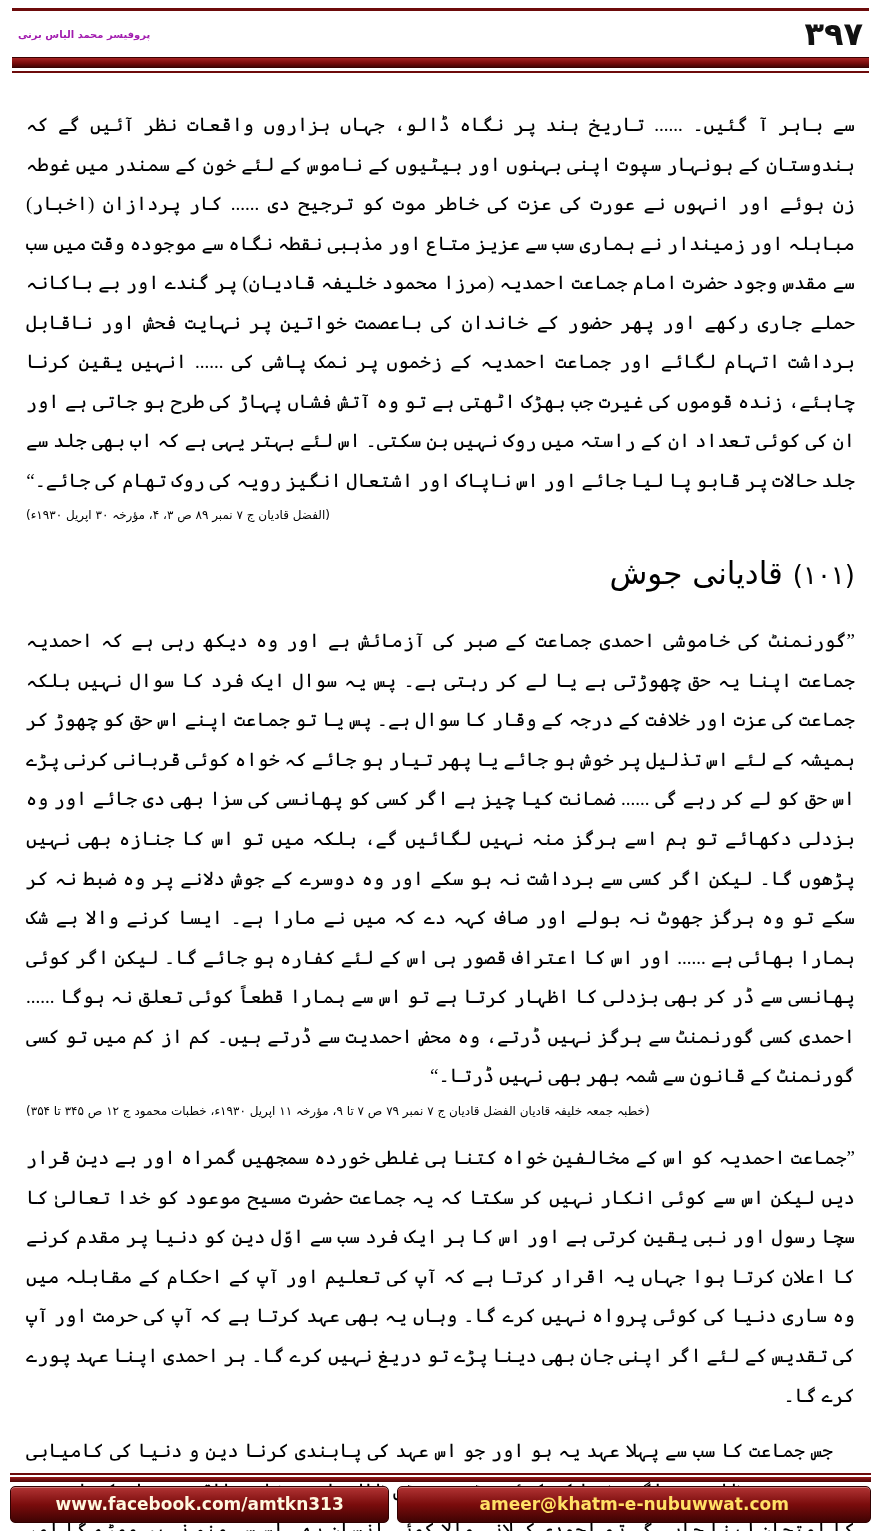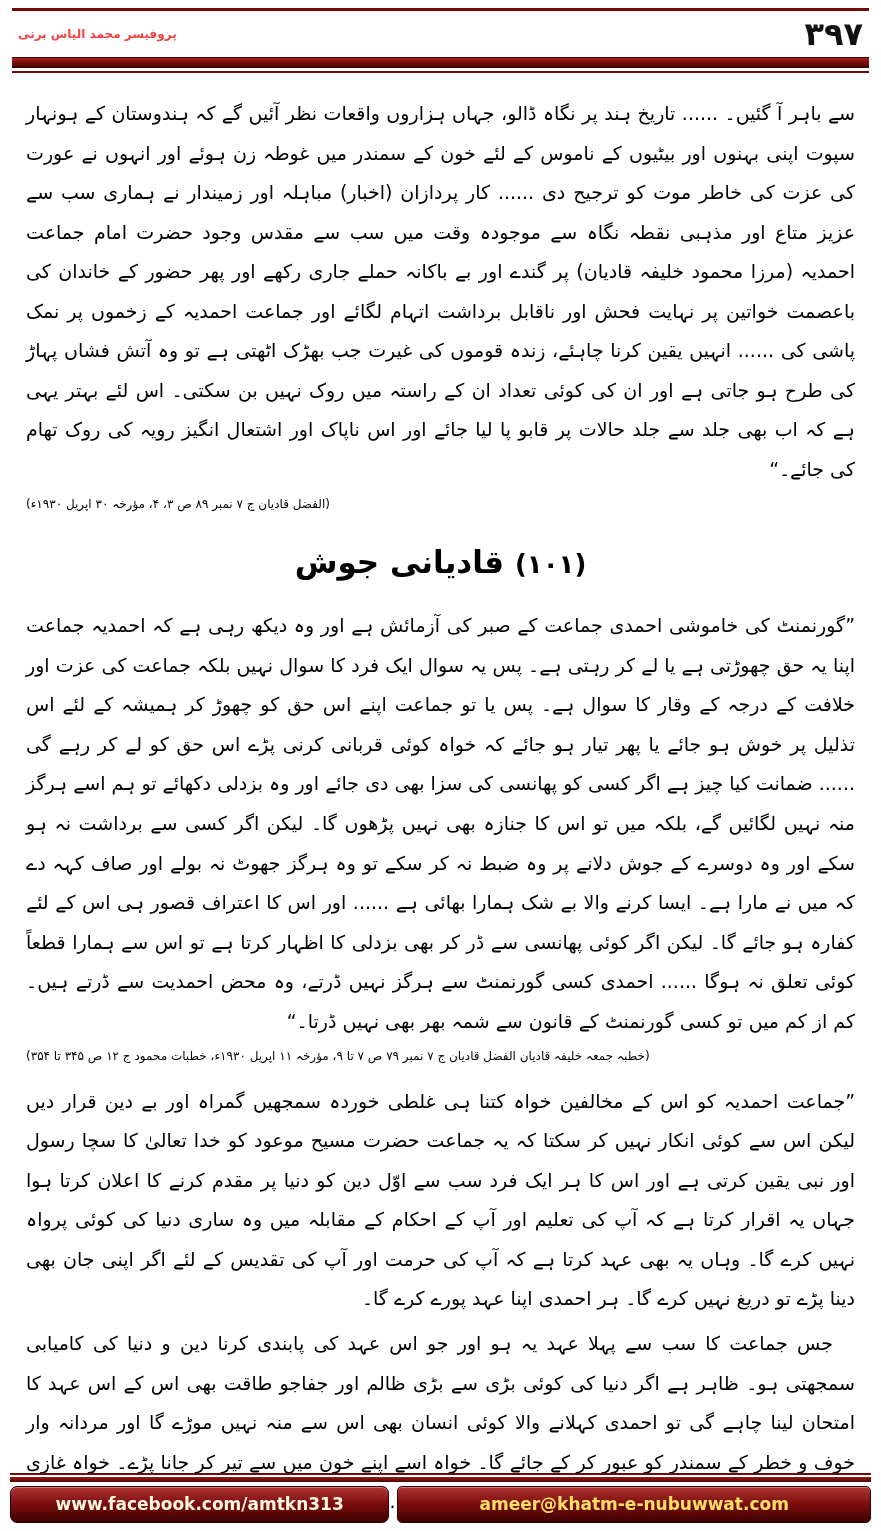--- a/index.html
+++ b/index.html
@@ -9,63 +9,63 @@
     font-family:"DejaVu Sans", sans-serif; color:#000;
     box-sizing:border-box;
   }
   
   .top-line { height:3px; background:#6d0b0b; margin:8px 12px 0; }
   .header-row {
     display:flex; justify-content:space-between; align-items:center;
     padding:4px 18px 2px;
   }
   .header-title {
-    color:#ef4444; font-size:12px; font-weight:bold; white-space:nowrap;
+    color:#a21caf; font-size:10px; font-weight:bold; white-space:nowrap;
   }
   .page-number { font-size:32px; font-weight:bold; color:#111; letter-spacing:2px; }
   .thick-rule {
     height:9px; margin:2px 12px 0;
     background:linear-gradient(to bottom,#a52222 0%,#7a0c0c 55%,#450404 100%);
     border-top:1px solid #3a0202; border-bottom:1px solid #3a0202;
   }
   .thin-rule { height:2px; background:#6d0b0b; margin:3px 12px 0; }
   
   .content {
     padding:16px 26px 0; font-size:19px; line-height:2.08;
     text-align:justify; text-justify:inter-word;
   }
-  .content p { margin:5px 0 2px; }
+  .content p { margin:16px 0 2px;font-family:Liberation Serif, serif; }
   .citation {
     font-size:12px; line-height:1.9; text-align:left;
     margin:4px 0 14px; color:#000;
   }
   .section-heading {
-    font-size:31px; font-weight:bold; margin:14px 0 12px;
-    text-align:center; letter-spacing:0.5px;
+    font-size:31px; font-weight:normal; margin:14px 0 12px;
+    text-align:right; letter-spacing:0.5px;
   }
   .section-heading .num { font-size:26px; }
   .indent { text-indent:22px; }
   
   .footer { position:absolute; left:0; right:0; bottom:0; }
   .footer-thin { height:2px; background:#6d0b0b; margin:0 10px 2px; }
   .footer-thick {
     height:5px; margin:0 10px 4px;
     background:linear-gradient(to bottom,#9b1c1c,#4a0404);
   }
   .footer-bars { display:flex; gap:8px; padding:0 10px 8px; }
   .bar {
     border-radius:5px; direction:ltr; text-align:center;
     font-weight:bold; font-size:17px; padding:7px 0 8px;
     background:linear-gradient(to bottom,#b23434 0%,#7a0c0c 50%,#3f0303 100%);
     border:1px solid #300101; color:#fff7df;
     box-shadow:inset 0 1px 0 rgba(255,255,255,0.35);
   }
   .bar-site { flex:1.0; }
   .bar-email { flex:1.5; color:#ffe066; }
-  .bar-fb { flex:1.2;border-radius:7px; }
+  .bar-fb { flex:1.2; }
 </style>
 </head>
 <body>
 
 <div class="page">
 
   <div>
     <div class="top-line"></div>
     <div class="header-row">
       <span class="page-number">۳۹۷</span>

